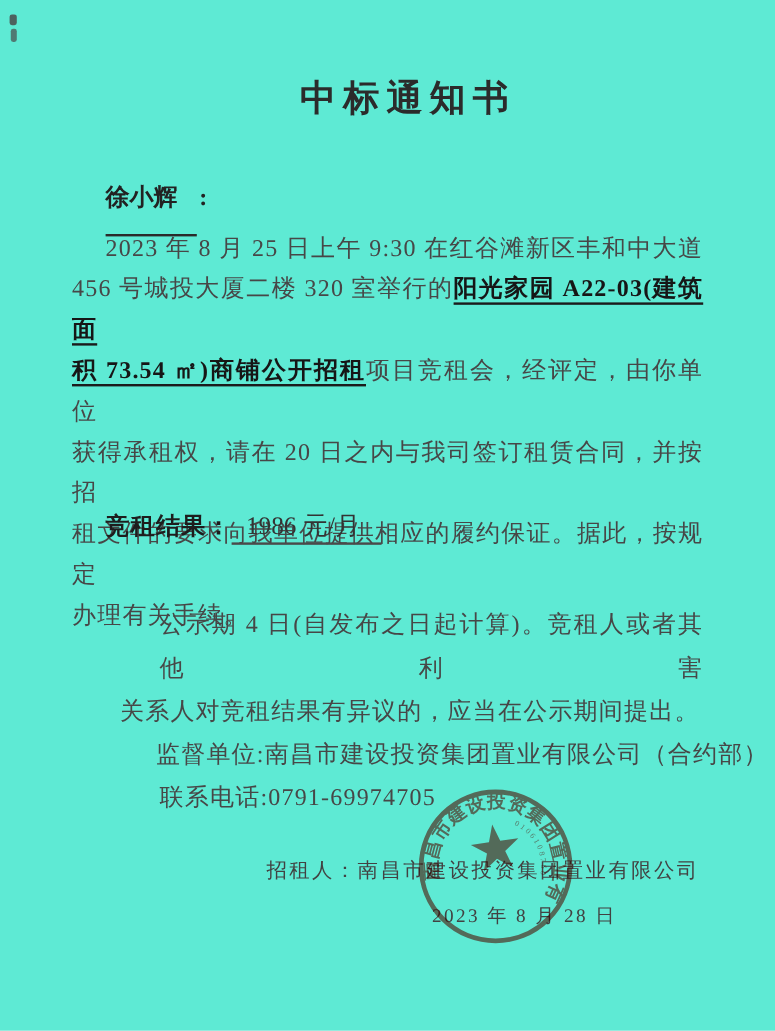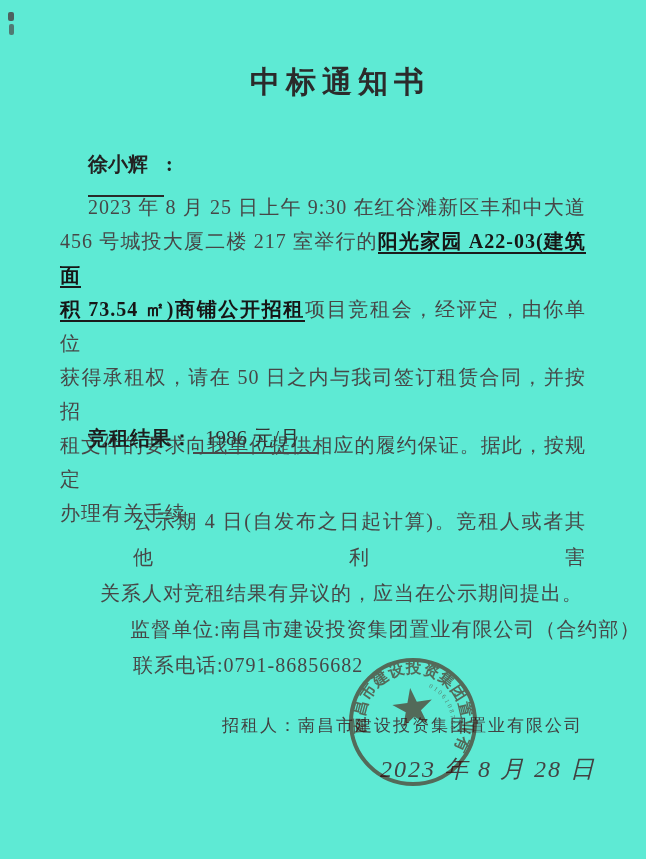--- a/index.html
+++ b/index.html
@@ -68,22 +68,22 @@
     font-size:20px;line-height:36px;letter-spacing:1px;
   }
   .indent2{padding-left:33px;}
   .indent3{padding-left:30px;}
 
   .sig-lessor{
     position:absolute;left:222px;top:714px;
     font-size:17px;letter-spacing:2px;color:#424242;
   }
   .sig-date{
-    position:absolute;left:380px;top:753px;
-    font-size:24px;letter-spacing:2px;color:#424242;font-style:italic;
+    position:absolute;left:360px;top:753px;
+    font-size:16px;letter-spacing:2px;color:#424242;
   }
   .seal{
     position:absolute;left:341px;top:650px;width:146px;height:148px;
     mix-blend-mode:multiply;
     opacity:.82;
   }
 </style>
 </head>
 <body>
 
@@ -93,36 +93,36 @@
   <div class="speck s2"></div>
 
   <div class="doc-title">中标通知书</div>
 
   <div class="addressee">
     <span class="name">徐小辉</span><span class="colon">:</span>
   </div>
 
   <div class="para1">
     <div class="jline indent1">2023 年 8 月 25 日上午 9:30 在红谷滩新区丰和中大道</div>
-    <div class="jline"><span>456 号城投大厦二楼 217 室举行的</span><span class="boldu">阳光家园 A22-03(建筑面</span></div>
+    <div class="jline"><span>456 号城投大厦二楼 320 室举行的</span><span class="boldu">阳光家园 A22-03(建筑面</span></div>
     <div class="jline"><span class="boldu">积 73.54 ㎡)商铺公开招租</span><span>项目竞租会，经评定，由你单位</span></div>
-    <div class="jline">获得承租权，请在 50 日之内与我司签订租赁合同，并按招</div>
+    <div class="jline">获得承租权，请在 20 日之内与我司签订租赁合同，并按招</div>
     <div class="jline">租文件的要求向我单位提供相应的履约保证。据此，按规定</div>
     <div class="line">办理有关手续。</div>
   </div>
 
   <div class="result-line">
     <span class="label">竞租结果：</span><span class="value">1986 元/月</span>
   </div>
 
   <div class="notice">
     <div class="jline indent2">公示期 4 日(自发布之日起计算)。竞租人或者其他利害</div>
     <div class="line">关系人对竞租结果有异议的，应当在公示期间提出。</div>
     <div class="line indent3">监督单位:南昌市建设投资集团置业有限公司（合约部）</div>
-    <div class="line indent2">联系电话:0791-86856682</div>
+    <div class="line indent2">联系电话:0791-69974705</div>
   </div>
 
   <div class="sig-lessor">招租人：南昌市建设投资集团置业有限公司</div>
   <div class="sig-date">2023 年 8 月 28 日</div>
 
   <svg class="seal" viewBox="0 0 146 148" xmlns="http://www.w3.org/2000/svg">
     <circle cx="72" cy="72" r="62" fill="none" stroke-width="4" stroke="#d9544a"></circle>
     <defs>
       <path id="sealNamePath" d="M 29.6 96.5 A 49 49 0 1 1 114.4 96.5" fill="none"></path>
       <path id="sealCodePath" d="M 72 34 A 38 38 0 0 1 72 110" fill="none"></path>

